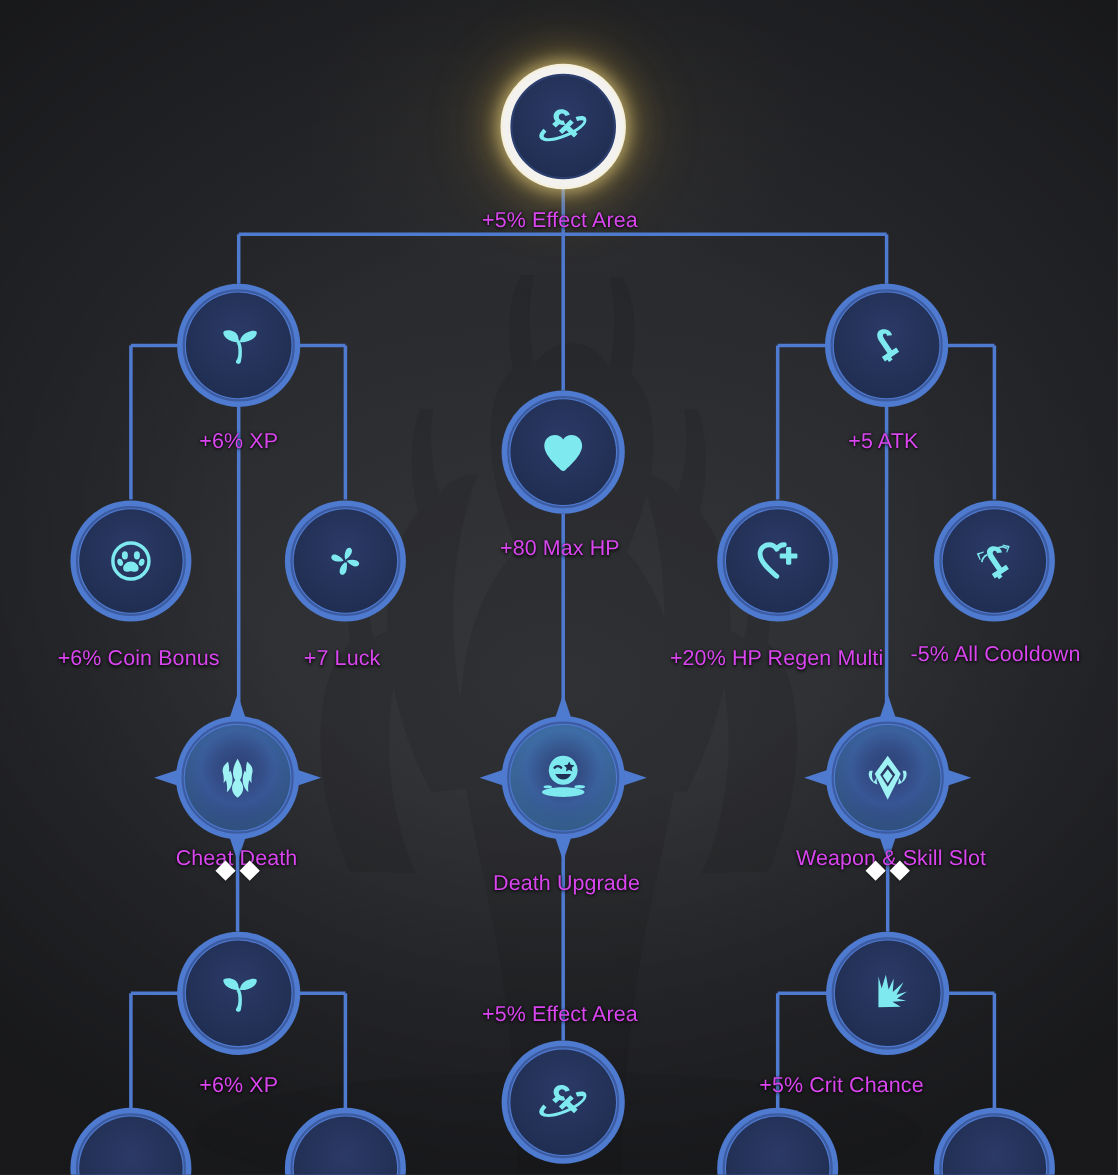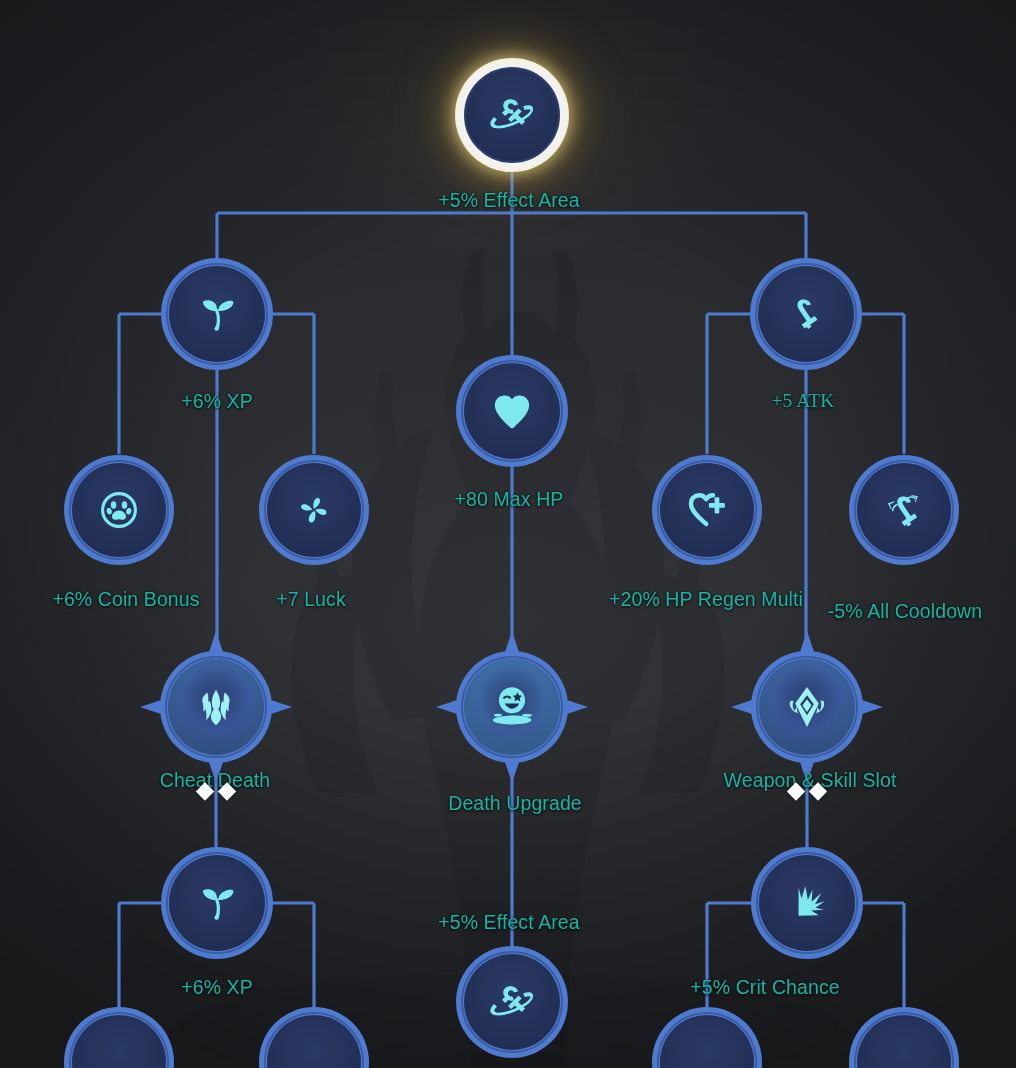--- a/index.html
+++ b/index.html
@@ -76,21 +76,21 @@
   .n-spec .disc{
     background:radial-gradient(circle at 50% 40%, #2f4275 0%, #25346089 45%, #1e2b50 100%);
   }
   .glowdisc{
     box-shadow:inset 0 0 22px 6px rgba(90,200,235,.20);
   }
 
   
   .label{
     position:absolute; transform:translate(-50%,0);
-    color:#14b8a6; font-size:19.5px; line-height:22px;
+    color:#d946ef; font-size:19.5px; line-height:22px;
     white-space:nowrap; text-align:right;
     text-shadow:0 1px 3px rgba(0,0,0,.85), 0 0 2px rgba(0,0,0,.6);
     letter-spacing:.1px;
   }
 
   
   .pips{ position:absolute; transform:translate(-50%,0); display:flex; gap:9px; }
   .pip{
     width:13px; height:13px; background:#ffffff;
     transform:rotate(45deg);
@@ -235,21 +235,21 @@
     <div class="disc">
       <svg class="ico" width="52" height="52" viewBox="0 0 64 64">
         <g fill="#7eeaf0">
           <path d="M28.5 14c-4 0-7 2.5-7 6.6 0 2.6 1.2 5 2.8 7.4l9.8 14.6 5-3.4-9.6-14.4c-.9-1.4-1.6-2.6-1.6-3.8 0-1.4 1-2.2 2.2-2.2 1.4 0 2.2 1 2.3 2.4l5.6-.5C37.6 17 34 14 28.5 14z"></path>
           <path d="M31.5 41.6l-4.8 3.3 3.4 5 2.8-1.9 1.8 2.6 4.1-2.8-1.8-2.6 9-6.2-3.2-4.6z"></path>
         </g>
       </svg>
     </div>
   </div>
 </div>
-<div class="label" style="left:803px; top:390px;font-family:Liberation Serif, serif;">+5 ATK</div>
+<div class="label" style="left:803px; top:390px;">+5 ATK</div>
 
 <div class="node n-small" style="left:119px; top:510px;">
   <div class="ring">
     <div class="disc">
       <svg class="ico" width="50" height="50" viewBox="0 0 64 64">
         <circle cx="32" cy="32" r="21" fill="none" stroke="#7eeaf0" stroke-width="4"></circle>
         <g fill="#7eeaf0">
           <ellipse cx="25" cy="25.5" rx="3.5" ry="4.8"></ellipse>
           <ellipse cx="39" cy="25.5" rx="3.5" ry="4.8"></ellipse>
           <ellipse cx="19.5" cy="33.5" rx="3.2" ry="4.2" transform="rotate(-18 19.5 33.5)"></ellipse>
@@ -305,21 +305,21 @@
           <path d="M33.8 43l-4.6 3.1 3.2 4.8 2.7-1.8 1.7 2.5 3.9-2.7-1.7-2.5 8.6-5.9-3-4.4z"></path>
           <path d="M40.5 15.2l5.8 1.9-1.5 5.4 1 .3 2.8-7-7.6-1.6z" opacity=".95"></path>
           <path d="M36.5 18.6c3.4-1.5 6.2-1.2 8.4.8l1.2-1.4c-2.8-2.5-6.4-2.8-10.4-1l.8 1.6z" opacity=".9"></path>
           <path d="M21 22.5l-5.6 2.6 1.8 5.3-1 .4-3.2-6.8 7.4-2.3z"></path>
           <path d="M24.6 26.2c-3.3 1.8-5 4.2-5.2 7.2l-1.8-.2c.2-3.8 2.3-6.8 6.1-8.8l.9 1.8z"></path>
         </g>
       </svg>
     </div>
   </div>
 </div>
-<div class="label" style="left:905px; top:600px;">-5% All Cooldown</div>
+<div class="label" style="left:905px; top:584px;">-5% All Cooldown</div>
 
 <div class="node n-spec" style="left:216px; top:707px;">
   <svg class="spikes" viewBox="0 0 152 152">
     <g fill="#4e7ad0">
       <path d="M76 0 L86 30 L76 44 L66 30 Z"></path>
       <path d="M76 152 L86 122 L76 108 L66 122 Z"></path>
       <path d="M0 76 L30 66 L44 76 L30 86 Z"></path>
       <path d="M152 76 L122 66 L108 76 L122 86 Z"></path>
     </g>
   </svg>

